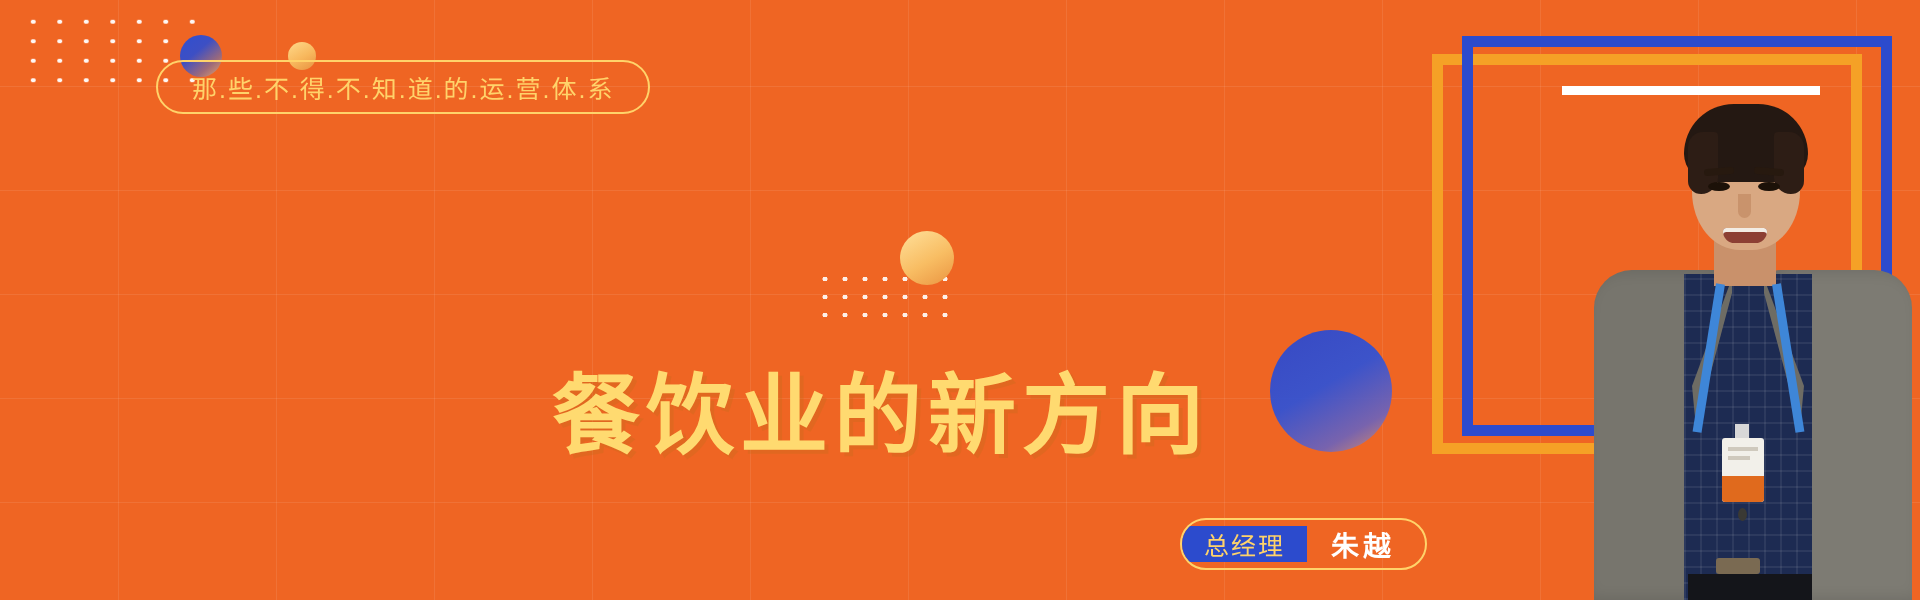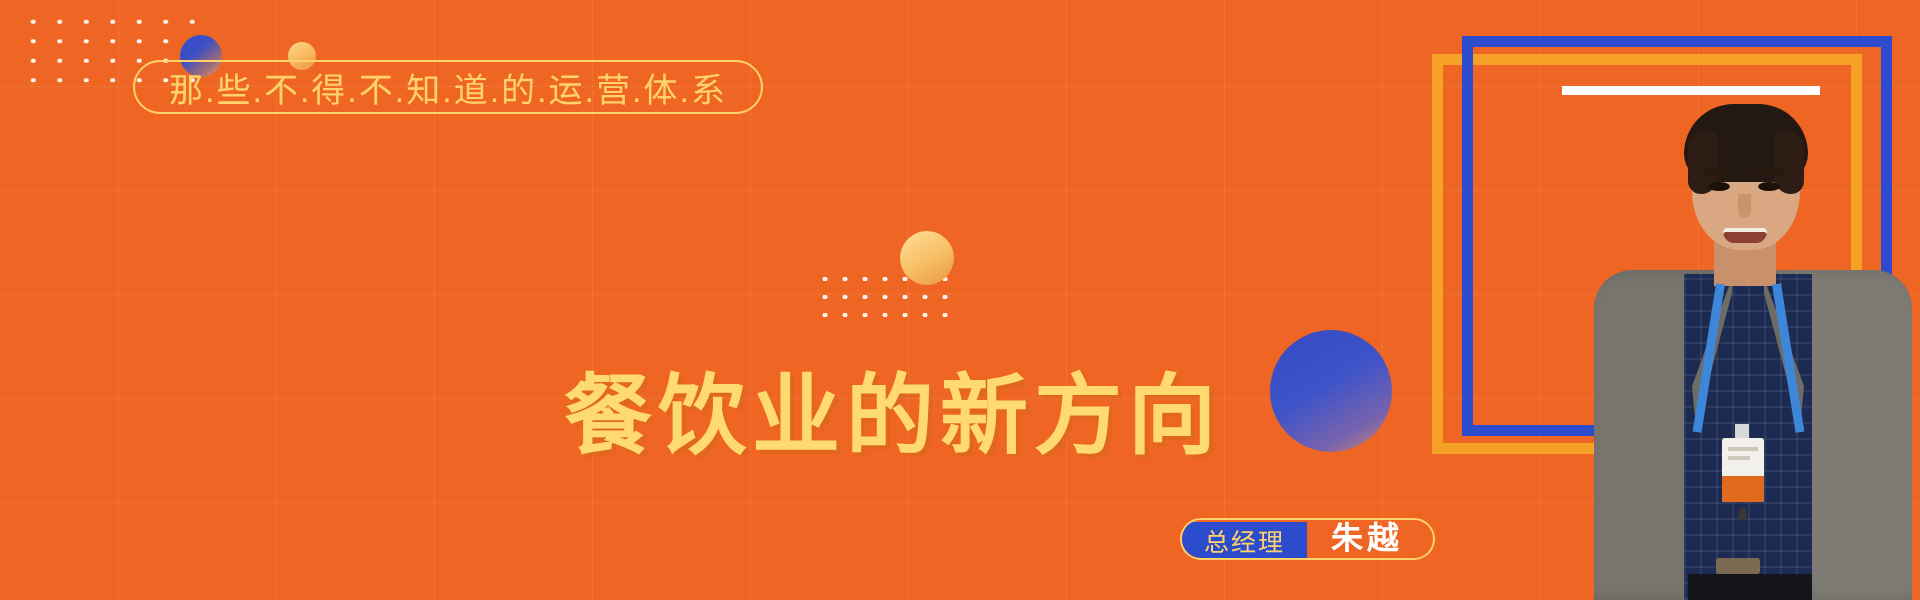--- a/index.html
+++ b/index.html
@@ -47,54 +47,54 @@
     left:900px;top:231px;width:54px;height:54px;
     background:linear-gradient(150deg,#ffe09a 0%,#f8bd63 55%,#ea9440 100%);
   }
   .sphere-blue-lg{
     left:1270px;top:330px;width:122px;height:122px;
     background:linear-gradient(150deg,#2947cf 0%,#2f52d6 45%,#6f63b8 78%,#d98f6e 100%);
     opacity:.93;
   }
   
   .subtitle-pill{
-    position:absolute;left:133px;top:60px;height:54px;
+    position:absolute;left:156px;top:60px;height:54px;
     padding:12px 34px;display:flex;align-items:center;
     border:2.5px solid #ffd36a;border-radius:27px;
-    color:#ffd36a;font-size:34px;letter-spacing:2px;white-space:nowrap;
+    color:#ffd36a;font-size:25px;letter-spacing:2px;white-space:nowrap;
   }
   
   .headline-1{
     position:absolute;left:115px;top:150px;
     font-size:130px;font-weight:700;line-height:1;
     color:#fdece1;letter-spacing:12px;white-space:nowrap;
     font-family:"DejaVu Sans","Liberation Sans",sans-serif;
     text-shadow:3px 4px 0 rgba(190,70,20,.18);
   }
   .headline-2{
-    position:absolute;left:564px;top:372px;
+    position:absolute;left:552px;top:372px;
     font-size:88px;font-weight:700;line-height:1;
     color:#ffda70;letter-spacing:6px;white-space:nowrap;
     font-family:"DejaVu Sans","Liberation Sans",sans-serif;
     text-shadow:4px 4px 0 rgba(200,110,30,.35);
   }
   
   .speaker-badge{
-    position:absolute;left:1180px;top:518px;height:42px;
-    display:flex;align-items:flex-end;
+    position:absolute;left:1180px;top:518px;height:52px;
+    display:flex;align-items:center;
     border:2.5px solid #ffd36a;border-radius:26px;overflow:hidden;
   }
   .speaker-role{
     background:#2c4bcd;color:#ffd36a;
     display:flex;align-items:center;padding:0 22px;
     font-size:25px;letter-spacing:2px;white-space:nowrap;
   }
   .speaker-name{
     color:#ffffff;display:flex;align-items:center;padding:0 30px 0 24px;
-    font-size:32px;font-weight:700;letter-spacing:4px;white-space:nowrap;
+    font-size:28px;font-weight:700;letter-spacing:4px;white-space:nowrap;
   }
   
   .photo-block{position:absolute;left:1420px;top:24px;width:500px;height:576px;}
   .fr{position:absolute;}
   .fr-orange{left:12px;top:30px;width:430px;height:400px;
              border:11px solid #f5a126;}
   .fr-blue{left:42px;top:12px;width:430px;height:400px;
            border:11px solid #2c4bcd;}
   .fr-white{left:142px;top:62px;width:258px;height:9px;background:#ffffff;}
   

